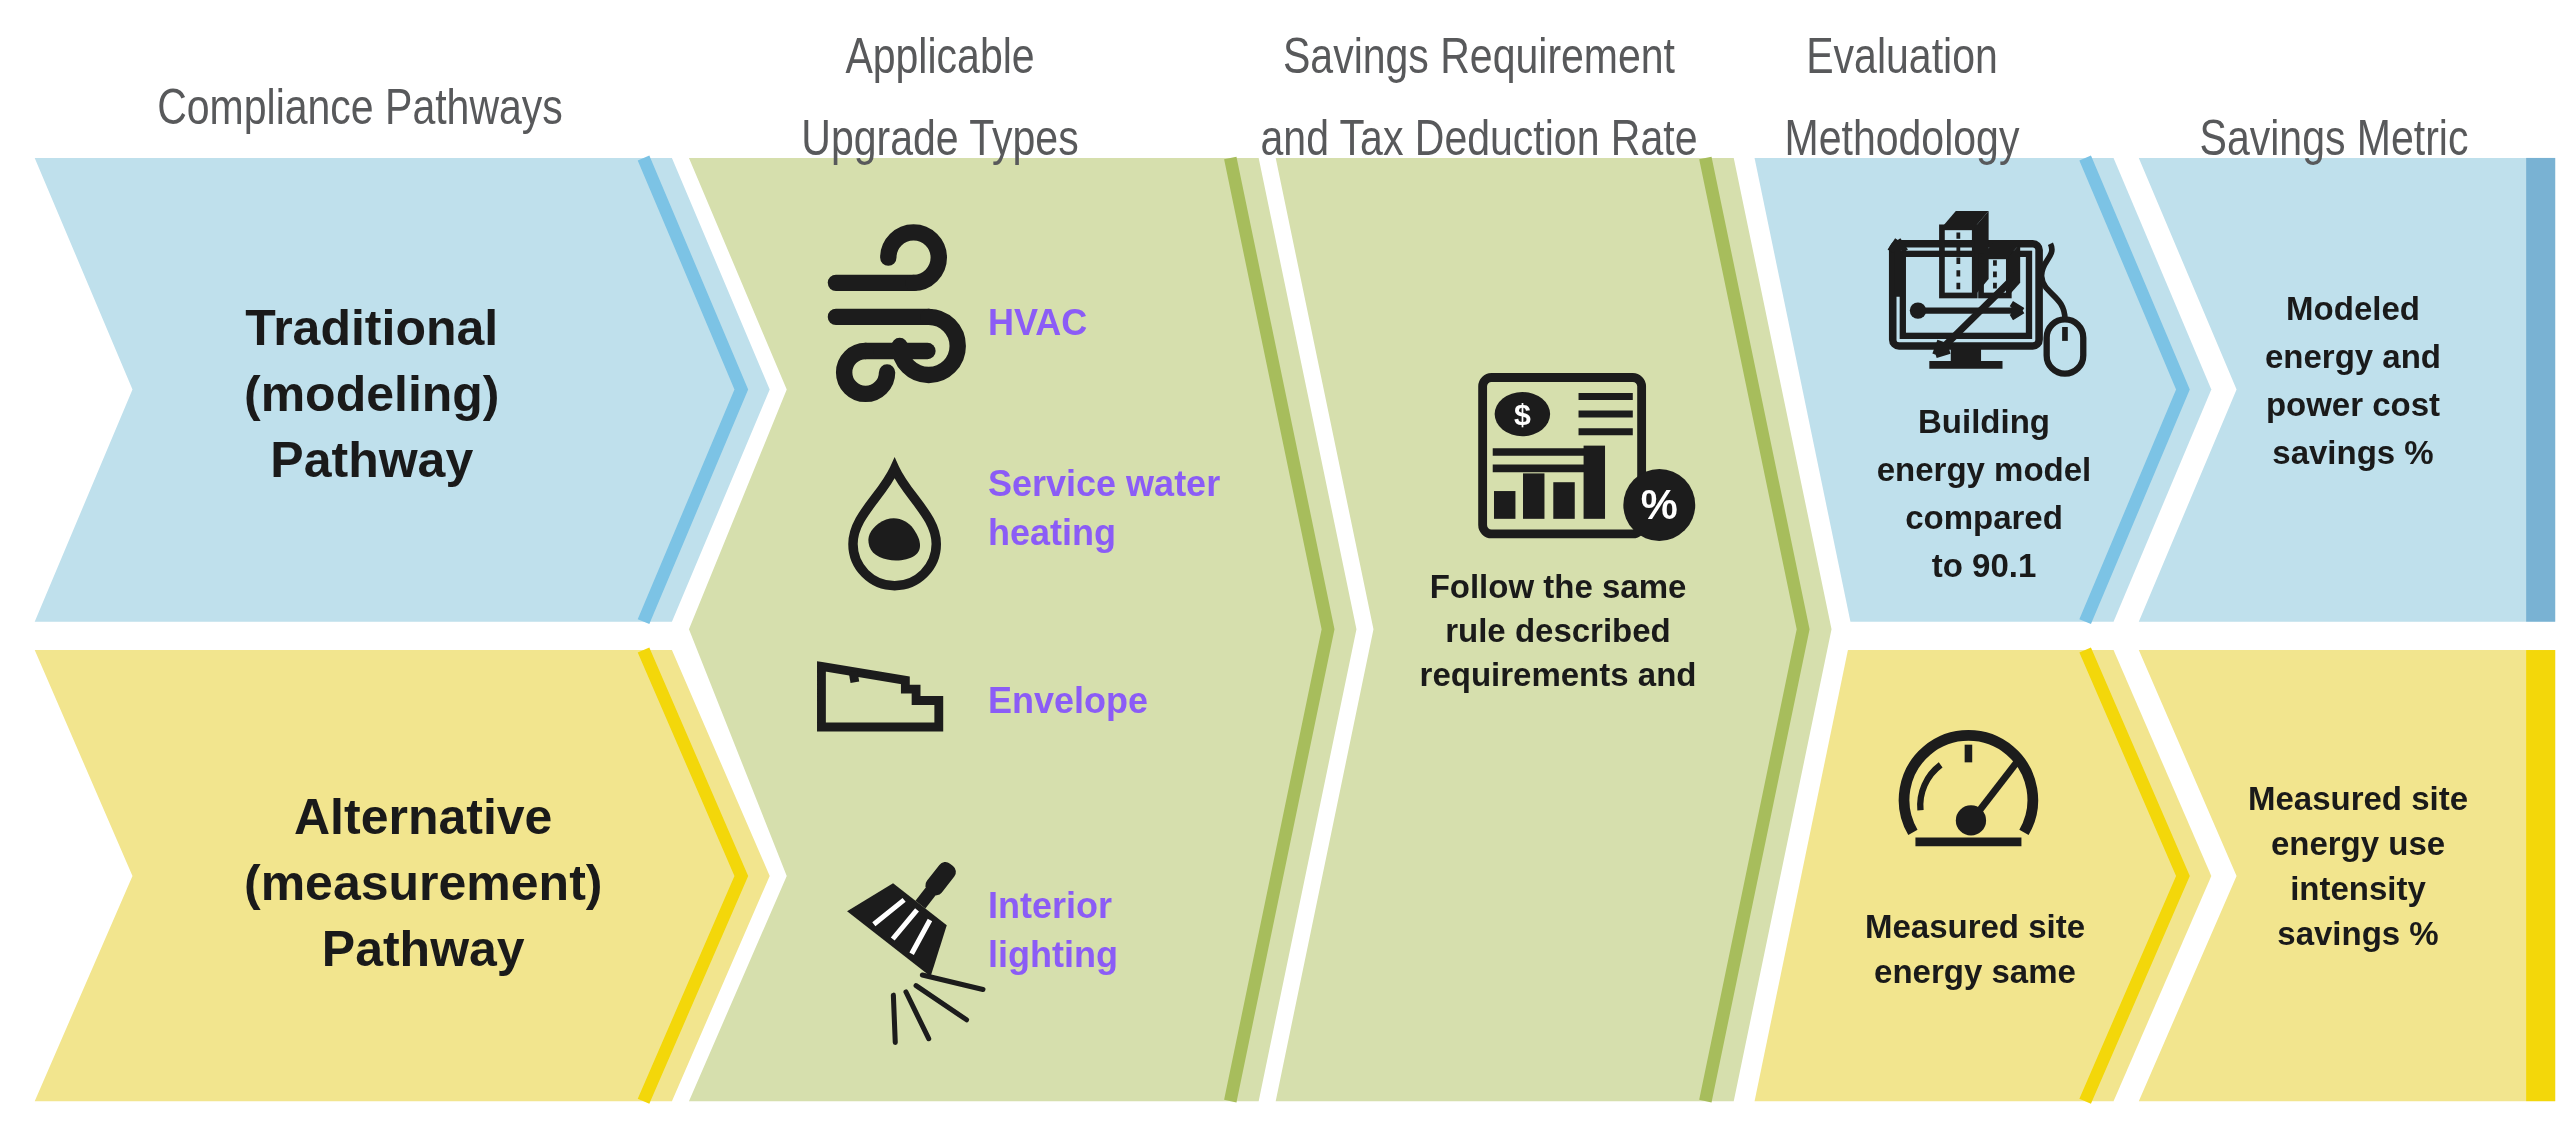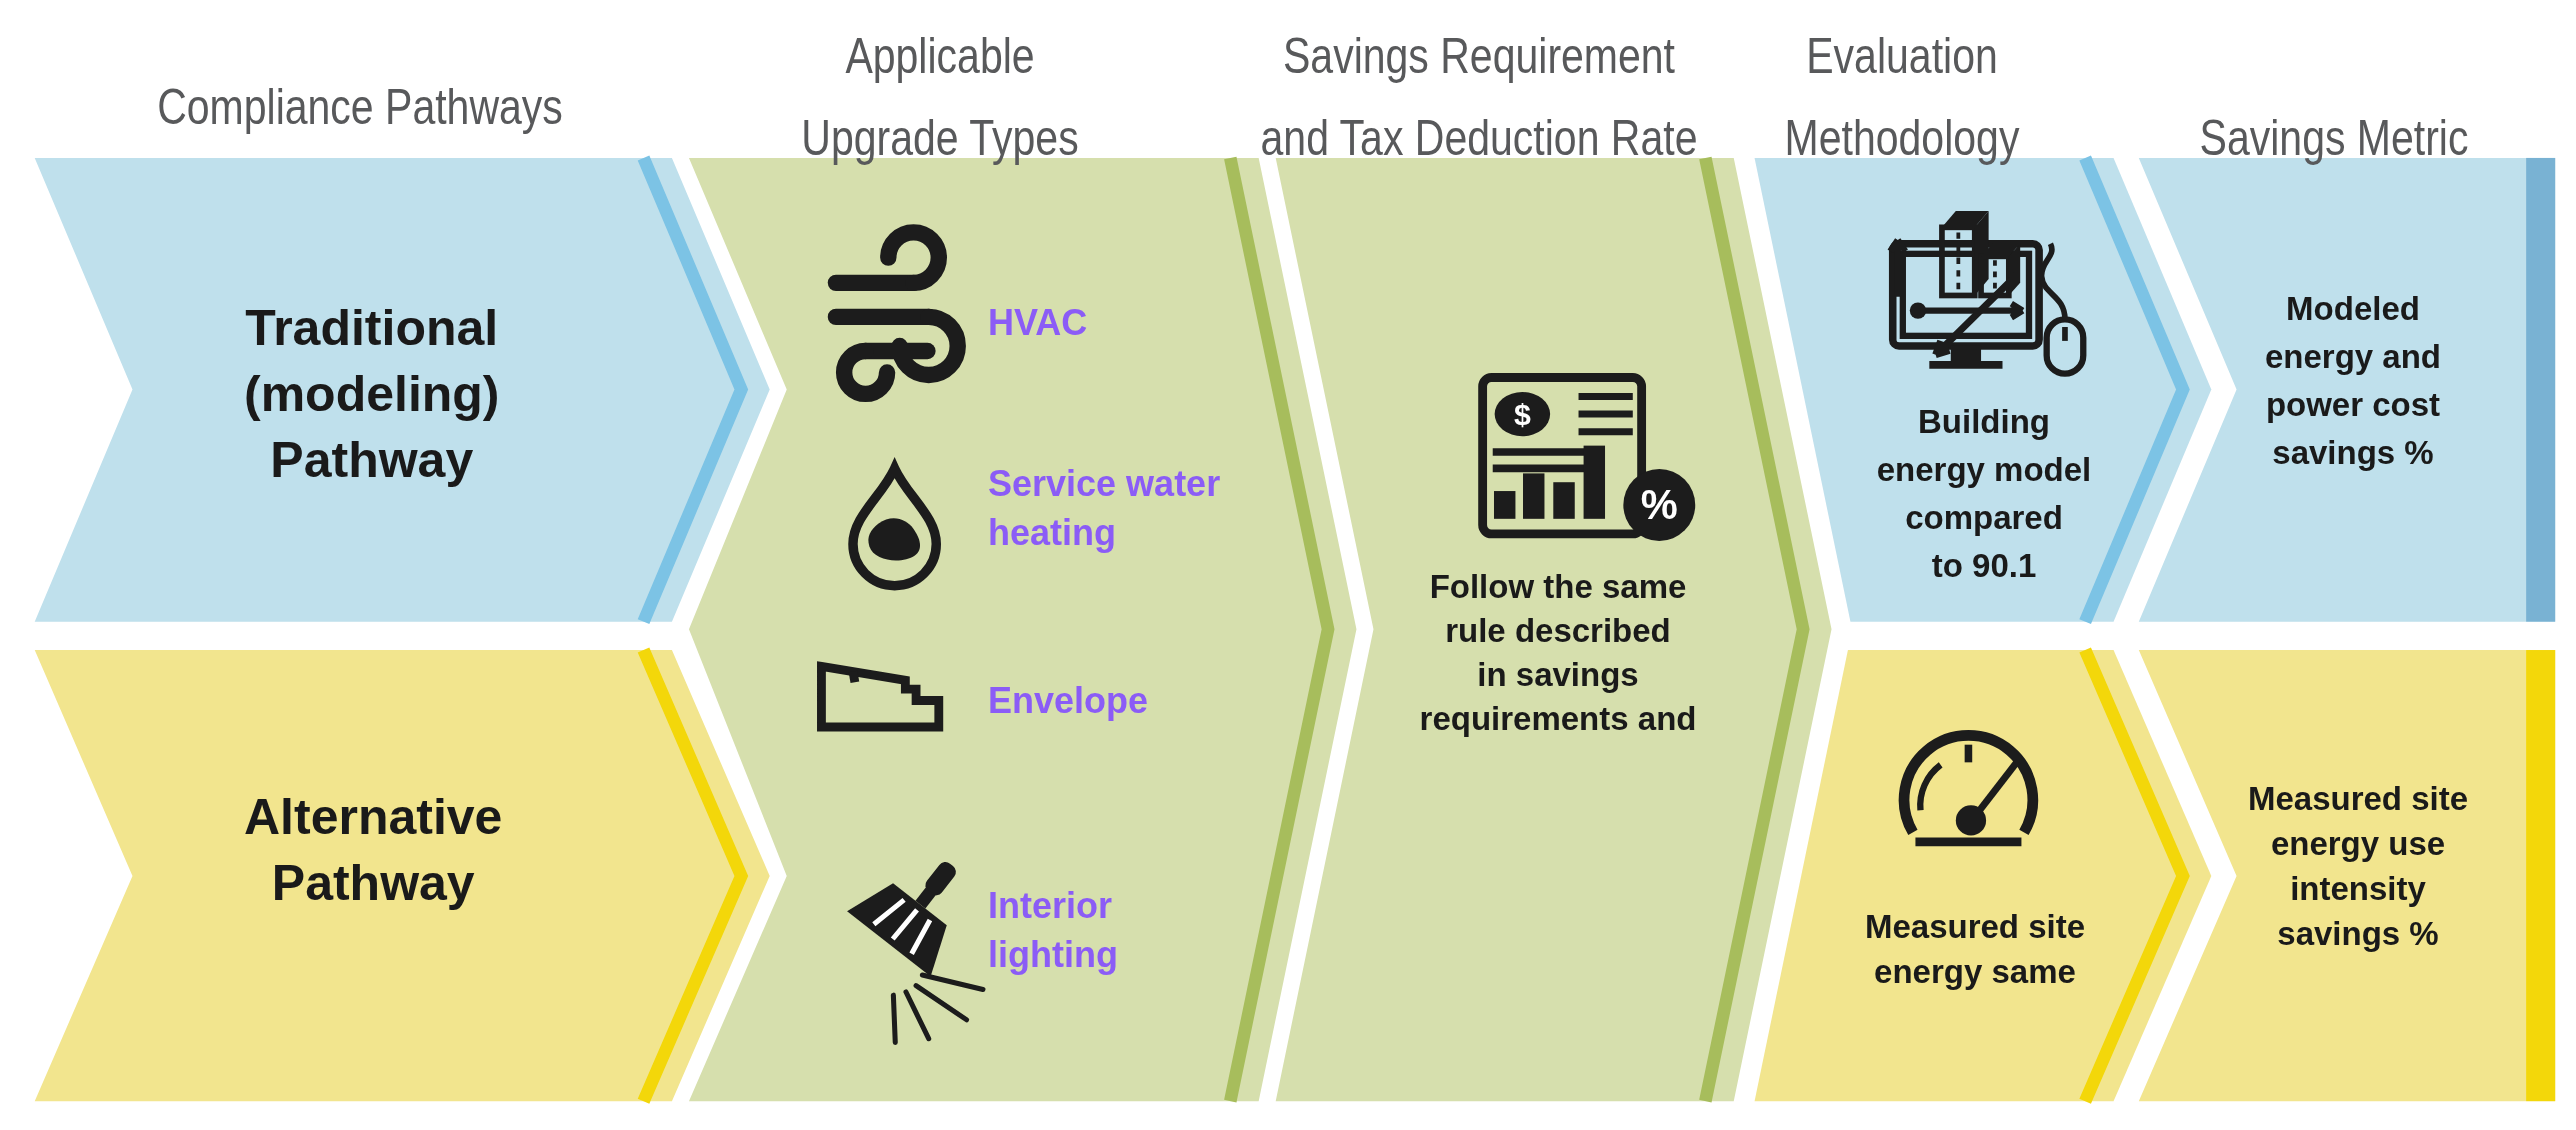--- a/index.html
+++ b/index.html
@@ -147,20 +147,21 @@
     <div>Savings Metric</div>
   </div>
 
   <div class="txt pathway" style="left:244px;top:295px;">
     <div>Traditional</div>
     <div>(modeling)</div>
     <div>Pathway</div>
   </div>
   <div class="txt pathway" style="left:244px;top:784px;">
     <div>Alternative</div>
+    <div>(measurement)</div>
     <div>Pathway</div>
   </div>
 
   <div class="txt item" style="left:988px;top:298px;">
     <div>HVAC</div>
   </div>
   <div class="txt item" style="left:988px;top:459px;">
     <div>Service water</div>
     <div>heating</div>
   </div>
@@ -168,21 +169,20 @@
     <div>Envelope</div>
   </div>
   <div class="txt item" style="left:988px;top:881px;">
     <div>Interior</div>
     <div>lighting</div>
   </div>
 
   <div class="txt cell lh70" style="left:1558px;top:565px;">
     <div>Follow the same</div>
     <div>rule described</div>
-    <div>in savings</div>
     <div>requirements and</div>
   </div>
 
   <div class="txt cell lh76" style="left:1984px;top:398px;">
     <div>Building</div>
     <div>energy model</div>
     <div>compared</div>
     <div>to 90.1</div>
   </div>
   <div class="txt cell lh72" style="left:1975px;top:904px;">

